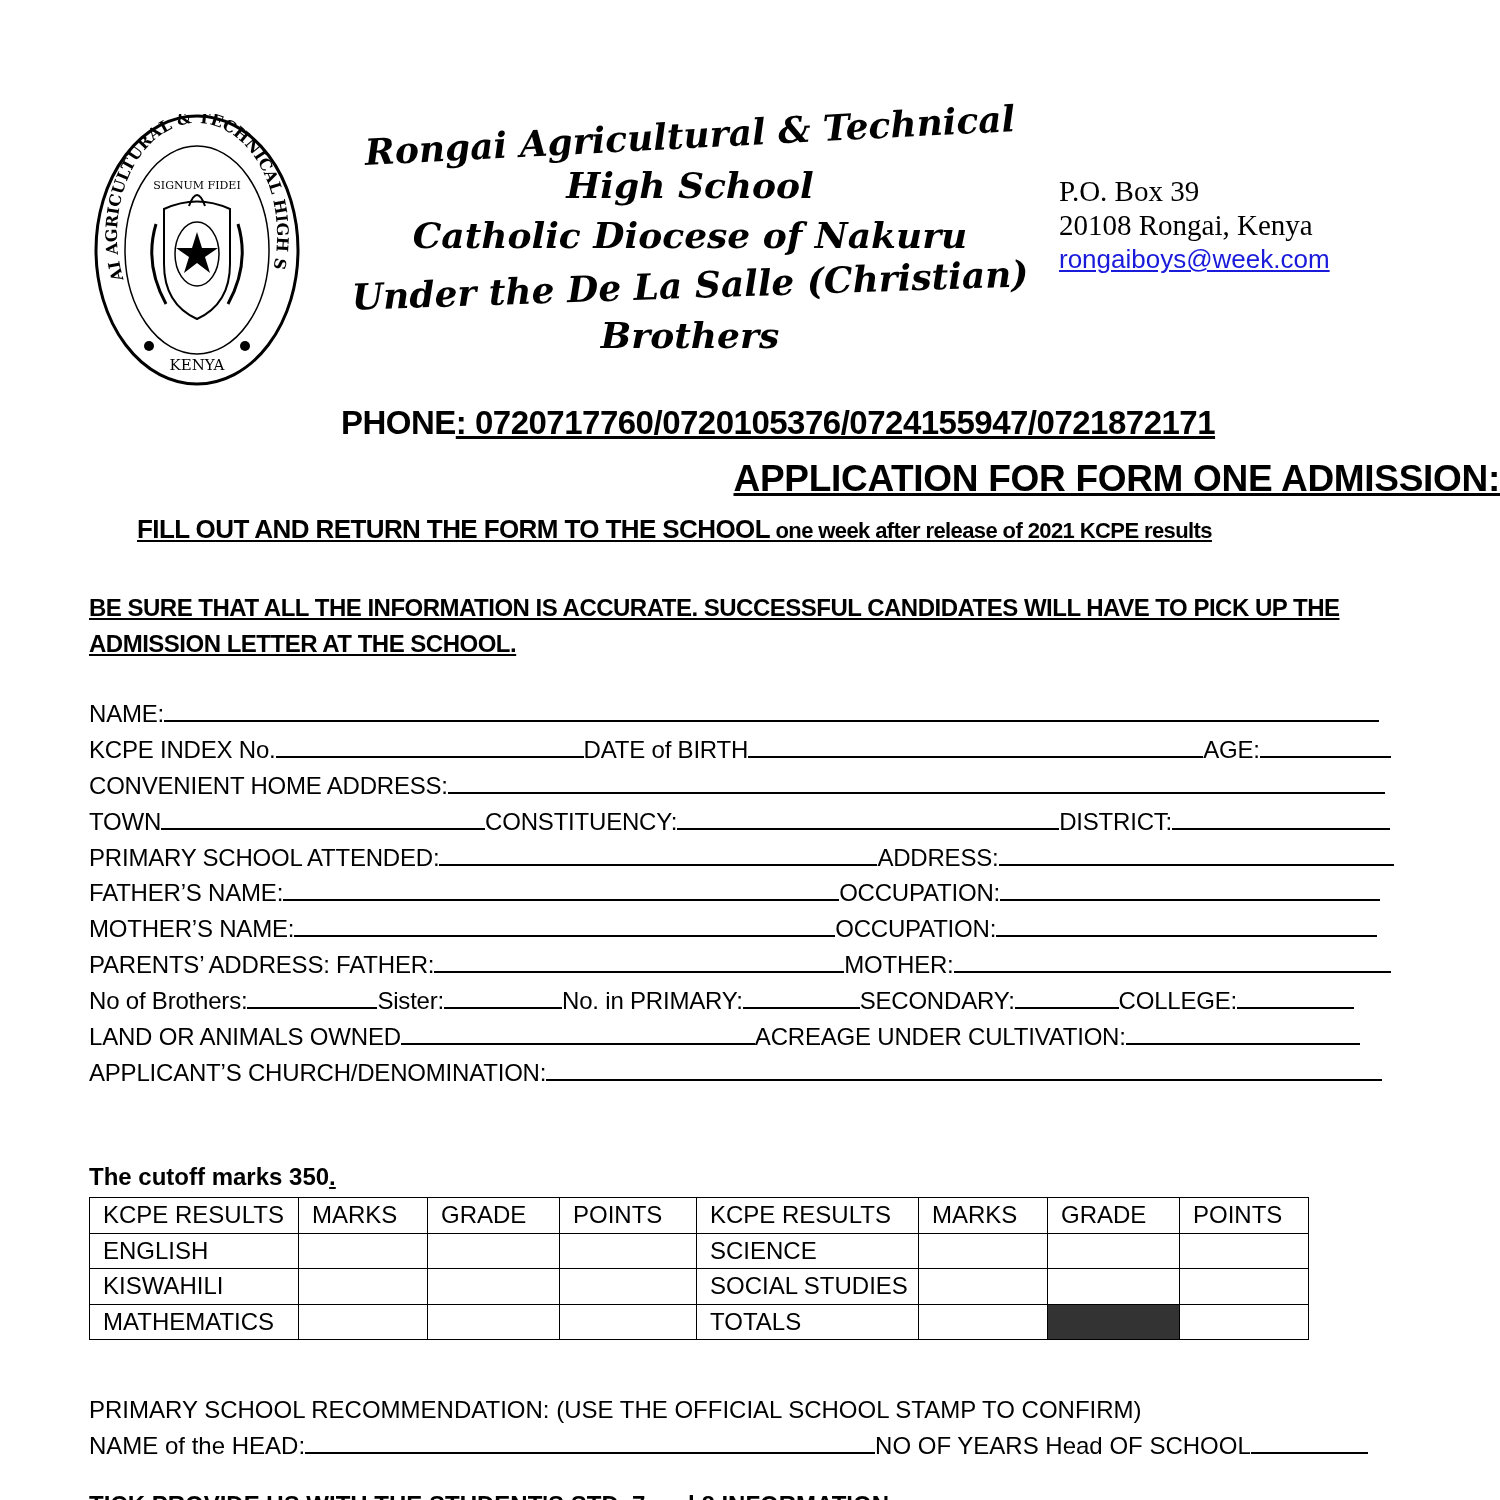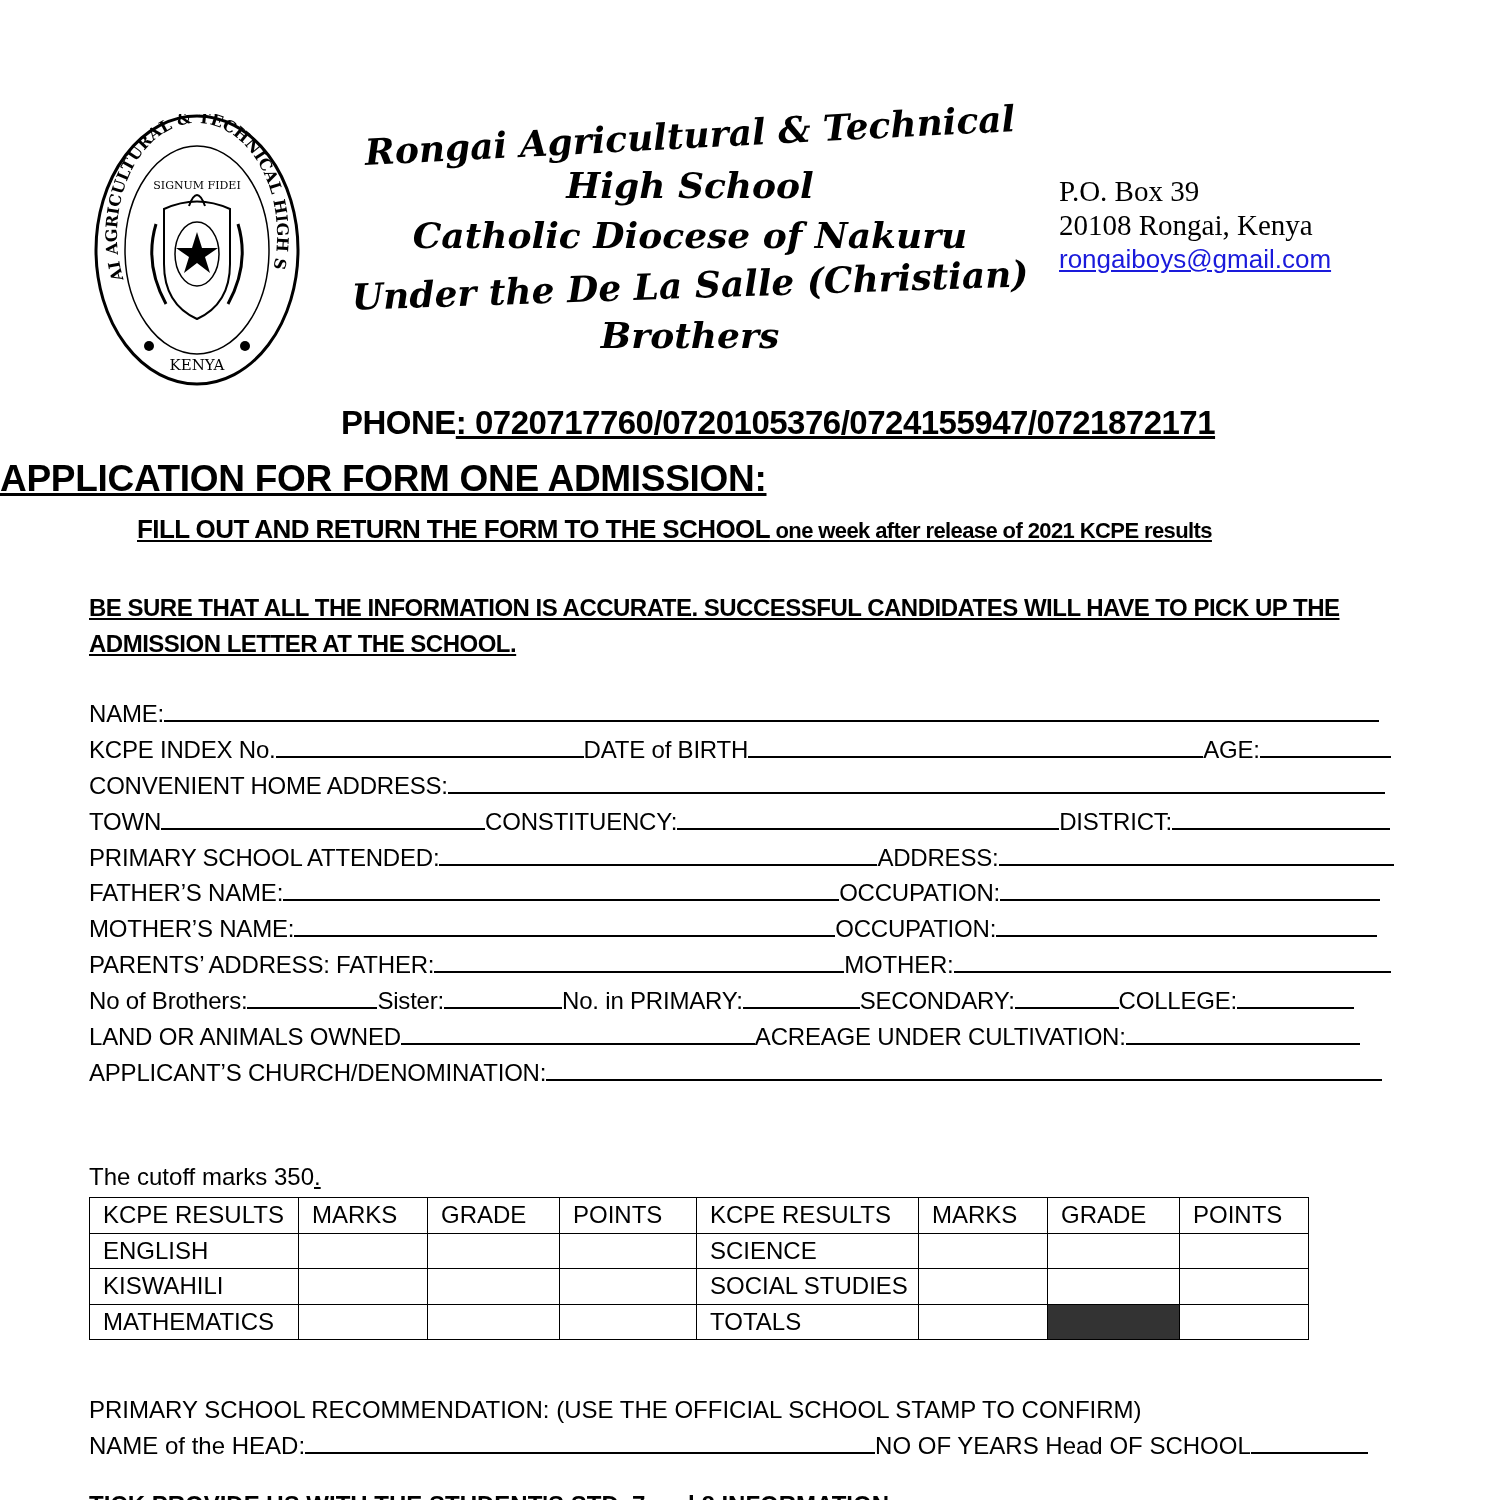--- a/index.html
+++ b/index.html
@@ -7,29 +7,29 @@
   .abs { position: absolute; }
   .seal { left: 94px; top: 114px; width: 206px; height: 272px; }
   .school-head { left: 330px; top: 110px; width: 720px; text-align: center; font-family: "DejaVu Serif", serif; font-style: italic; font-weight: bold; font-size: 36px; line-height: 50px; }
   .school-head div { white-space: nowrap; }
   .school-head .l1 { transform: rotate(-3deg); }
   .school-head .l4 { transform: rotate(-2deg); }
   .address { left: 1059px; top: 143px; font-family: "Liberation Serif", serif; font-size: 29px; line-height: 34px; margin-top: 31px; }
   .address .email { color: #1a1adb; text-decoration: underline; font-family: "Liberation Sans", sans-serif; font-size: 26px; }
   .phone { left: 0; width: 1556px; top: 404px; text-align: center; font-weight: bold; font-size: 33px; letter-spacing: -0.5px; white-space: nowrap; }
   .phone .num { text-decoration: underline; }
-  .title { left: 0; width: 1500px; top: 458px; text-align: left; font-weight: bold; font-size: 37px; text-decoration: underline; letter-spacing: -0.3px; }
+  .title { left: 0; width: 1500px; top: 458px; text-align: right; font-weight: bold; font-size: 37px; text-decoration: underline; letter-spacing: -0.3px; }
   .instr { left: 97px; top: 514px; font-weight: bold; font-size: 26px; text-decoration: underline; white-space: nowrap; letter-spacing: -0.6px; margin-left: 40px; }
   .instr .small { font-size: 22px; }
   .warn { left: 89px; top: 590px; width: 1330px; font-weight: bold; font-size: 24px; line-height: 36px; text-decoration: underline; letter-spacing: -0.5px; }
   .fields { left: 89px; top: 696px; width: 1330px; font-size: 24px; line-height: 35.9px; letter-spacing: -0.2px; }
   .frow { white-space: nowrap; display: flex; align-items: baseline; height: 35.9px; }
   .lbl { white-space: nowrap; }
   .blank { display: inline-block; border-bottom: 2px solid #000; height: 20px; margin-bottom: -4px; }
-  .cutoff { left: 89px; top: 1163px; font-weight: normal; font-size: 24px; }
+  .cutoff { left: 89px; top: 1163px; font-weight: bold; font-size: 24px; }
   .cutoff .dot { text-decoration: underline; }
   table.results { position: absolute; left: 89px; top: 1197px; border-collapse: collapse; font-size: 24px; padding-left: 24px; }
   table.results td { border: 1.5px solid #000; height: 35.5px; padding: 0 0 0 13px; vertical-align: middle; white-space: nowrap; box-sizing: border-box; }
   table.results td.shaded { background: #333333; }
   .rec { left: 89px; top: 1392px; font-size: 24px; line-height: 36px; white-space: nowrap; }
   .cutline { left: 89px; top: 1493px; font-size: 24px; font-weight: bold; height: 7px; overflow: hidden; white-space: nowrap; width: 900px; }
   .cutline span { display: block; margin-top: -2px; }
 </style>
 </head>
 <body>
@@ -63,21 +63,21 @@
   <div class="l1">Rongai Agricultural &amp; Technical</div>
   <div>High School</div>
   <div>Catholic Diocese of Nakuru</div>
   <div class="l4">Under the De La Salle (Christian)</div>
   <div>Brothers</div>
 </div>
 
 <div class="abs address">
   <div>P.O. Box 39</div>
   <div>20108 Rongai, Kenya</div>
-  <div class="email">rongaiboys@gmail.com</div>
+  <div class="email">rongaiboys@week.com</div>
 </div>
 
 <div class="abs phone">
   <span>PHONE</span><span class="num">:  0720717760/0720105376/0724155947/0721872171</span>
 </div>
 
 <div class="abs title">APPLICATION FOR FORM ONE ADMISSION:</div>
 
 <div class="abs instr">
   <span>FILL OUT AND RETURN THE FORM TO THE SCHOOL</span><span class="small"> one week after release of 2021 KCPE results</span>

